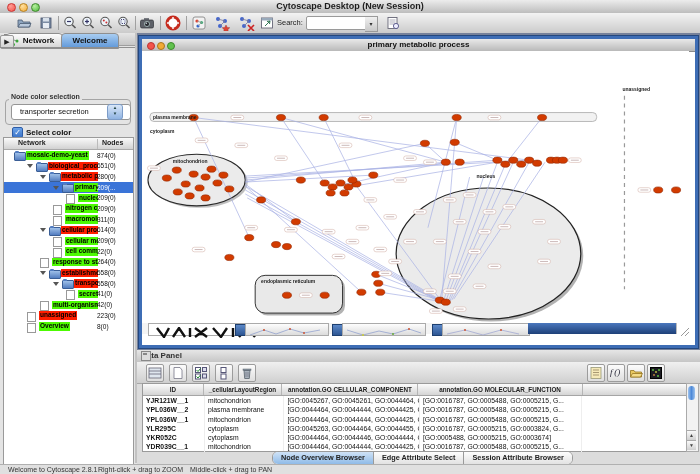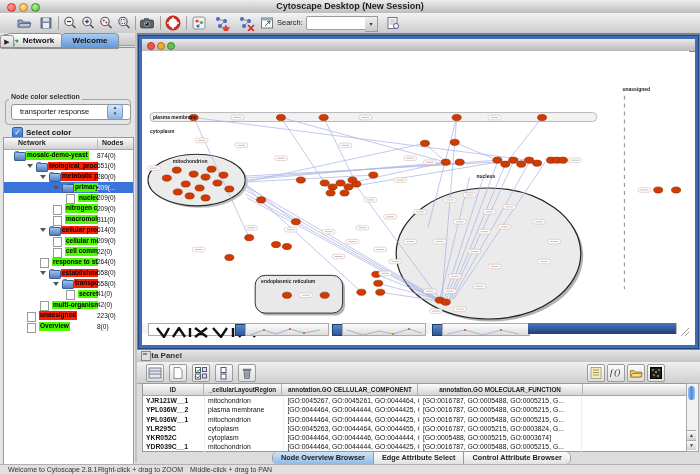--- a/index.html
+++ b/index.html
@@ -254,21 +254,21 @@
     </div>
     <div class="cp-tab sel" style="left:61px;width:56px">
       <span>Welcome</span>
     </div>
     <div id="tab-arrow">▶</div>
 
     <div style="position:absolute;left:0;top:14px;width:100%;height:1px;background:#8f8f8f"></div>
 
     <div id="groupbox-label" class="abs" style="z-index:2">Node color selection</div>
     <div id="groupbox" class="abs"></div>
-    <div id="combo" class="abs">transporter response</div>
+    <div id="combo" class="abs">transporter secretion</div>
     <div id="combo-stepper" class="abs">▲<br>▼</div>
 
     <div id="select-nodes-row" class="abs">
       <span id="select-nodes-box">✓</span>
       <span id="select-nodes-label">Select color</span>
     </div>
 
     <div id="tree-box" class="abs" style="top:104px">
       <div id="tree-header">
         <span class="c1">Network</span>
@@ -369,20 +369,21 @@
         </div>
     </div>
   </div>
 
   <div id="desktop" class="abs">
     <div id="net-window">
       <div id="net-titlebar">
         <span class="tl t-red"></span>
         <span class="tl t-yel"></span>
         <span class="tl t-grn"></span>
+        <div id="net-title">primary metabolic process</div>
       </div>
       <div id="net-canvas">
         <svg id="net-svg" width="547" height="272" viewBox="0 0 551 274">
 
           <rect x="8" y="62" width="450" height="9" rx="4" fill="#f2f2f2" stroke="#a8a8a8" stroke-width="0.8"></rect>
           <ellipse cx="57.5" cy="132" rx="49" ry="26" fill="rgba(0,0,0,0.25)"></ellipse>
           <ellipse cx="55" cy="130" rx="49" ry="26" fill="#ebebeb" stroke="#2a2a2a" stroke-width="1.1"></ellipse>
           <ellipse cx="351.5" cy="206.5" rx="93" ry="66" fill="rgba(0,0,0,0.3)"></ellipse>
           <ellipse cx="349" cy="204" rx="93" ry="66" fill="#ebebeb" stroke="#222" stroke-width="1.2"></ellipse>
           <rect x="116.5" y="228.5" width="88" height="38" rx="10" fill="rgba(0,0,0,0.3)"></rect>
@@ -850,21 +851,21 @@
         </div>
     </div>
     <div id="dp-vscroll">
       <div id="dp-thumb"></div>
       <span class="scr-btn" style="top:46px">▲</span>
       <span class="scr-btn" style="top:56px">▼</span>
     </div>
     <div id="browser-tabs">
         <div class="btab sel">Node Overview Browser</div>
         <div class="btab">Edge Attribute Select</div>
-        <div class="btab">Control Attribute Browser</div>
+        <div class="btab">Session Attribute Browser</div>
       </div>
   </div>
 
   <div id="status-bar" class="abs">
     <span style="left:8px">Welcome to Cytoscape 2.8.1</span>
     <span style="left:98px">Right-click + drag to ZOOM</span>
     <span style="left:190px">Middle-click + drag to PAN</span>
   </div>
 </div>
 

